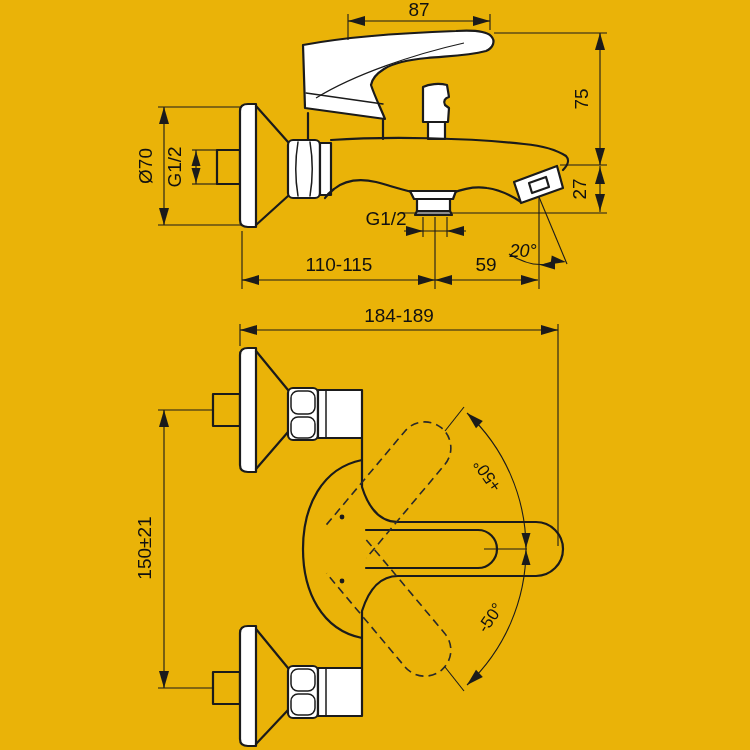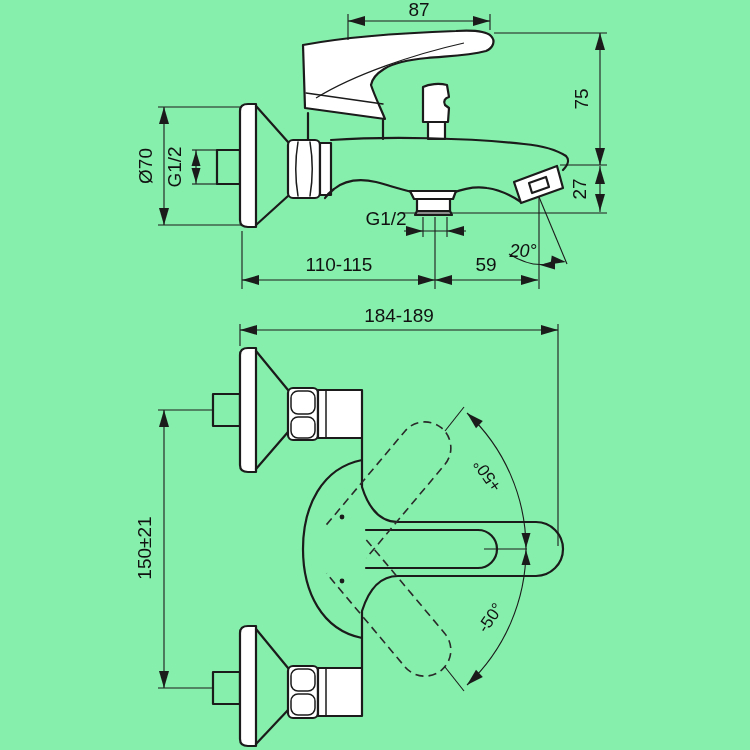--- a/index.html
+++ b/index.html
@@ -1,17 +1,17 @@
 <!DOCTYPE html>
 <html><head>
 <meta charset="utf-8">
 <style>
   html,body{margin:0;padding:0;background:#ffffff;}
   body{width:750px;height:750px;overflow:hidden;}
-  .stage{width:750px;height:750px;background:#86efac;position:relative;}
+  .stage{width:750px;height:750px;background:#eab308;position:relative;}
   svg{display:block;}
   
   .ol  {fill:none;stroke:#1b1b1b;stroke-width:2.2;stroke-linecap:round;stroke-linejoin:round;}
   .olf {fill:#ffffff;stroke:#1b1b1b;stroke-width:2.2;stroke-linejoin:round;}
   .md  {fill:none;stroke:#1b1b1b;stroke-width:1.5;stroke-linecap:round;}
   .thin{fill:none;stroke:#1b1b1b;stroke-width:1.1;stroke-linecap:butt;}
   .dash{fill:none;stroke:#2a2a2a;stroke-width:1.6;stroke-dasharray:8 5;stroke-linecap:butt;}
   .arw {fill:#1b1b1b;stroke:none;}
   .dot {fill:#1b1b1b;stroke:none;}
   .lbl {font-family:"Liberation Sans","DejaVu Sans",sans-serif;font-size:19px;fill:#111111;}

